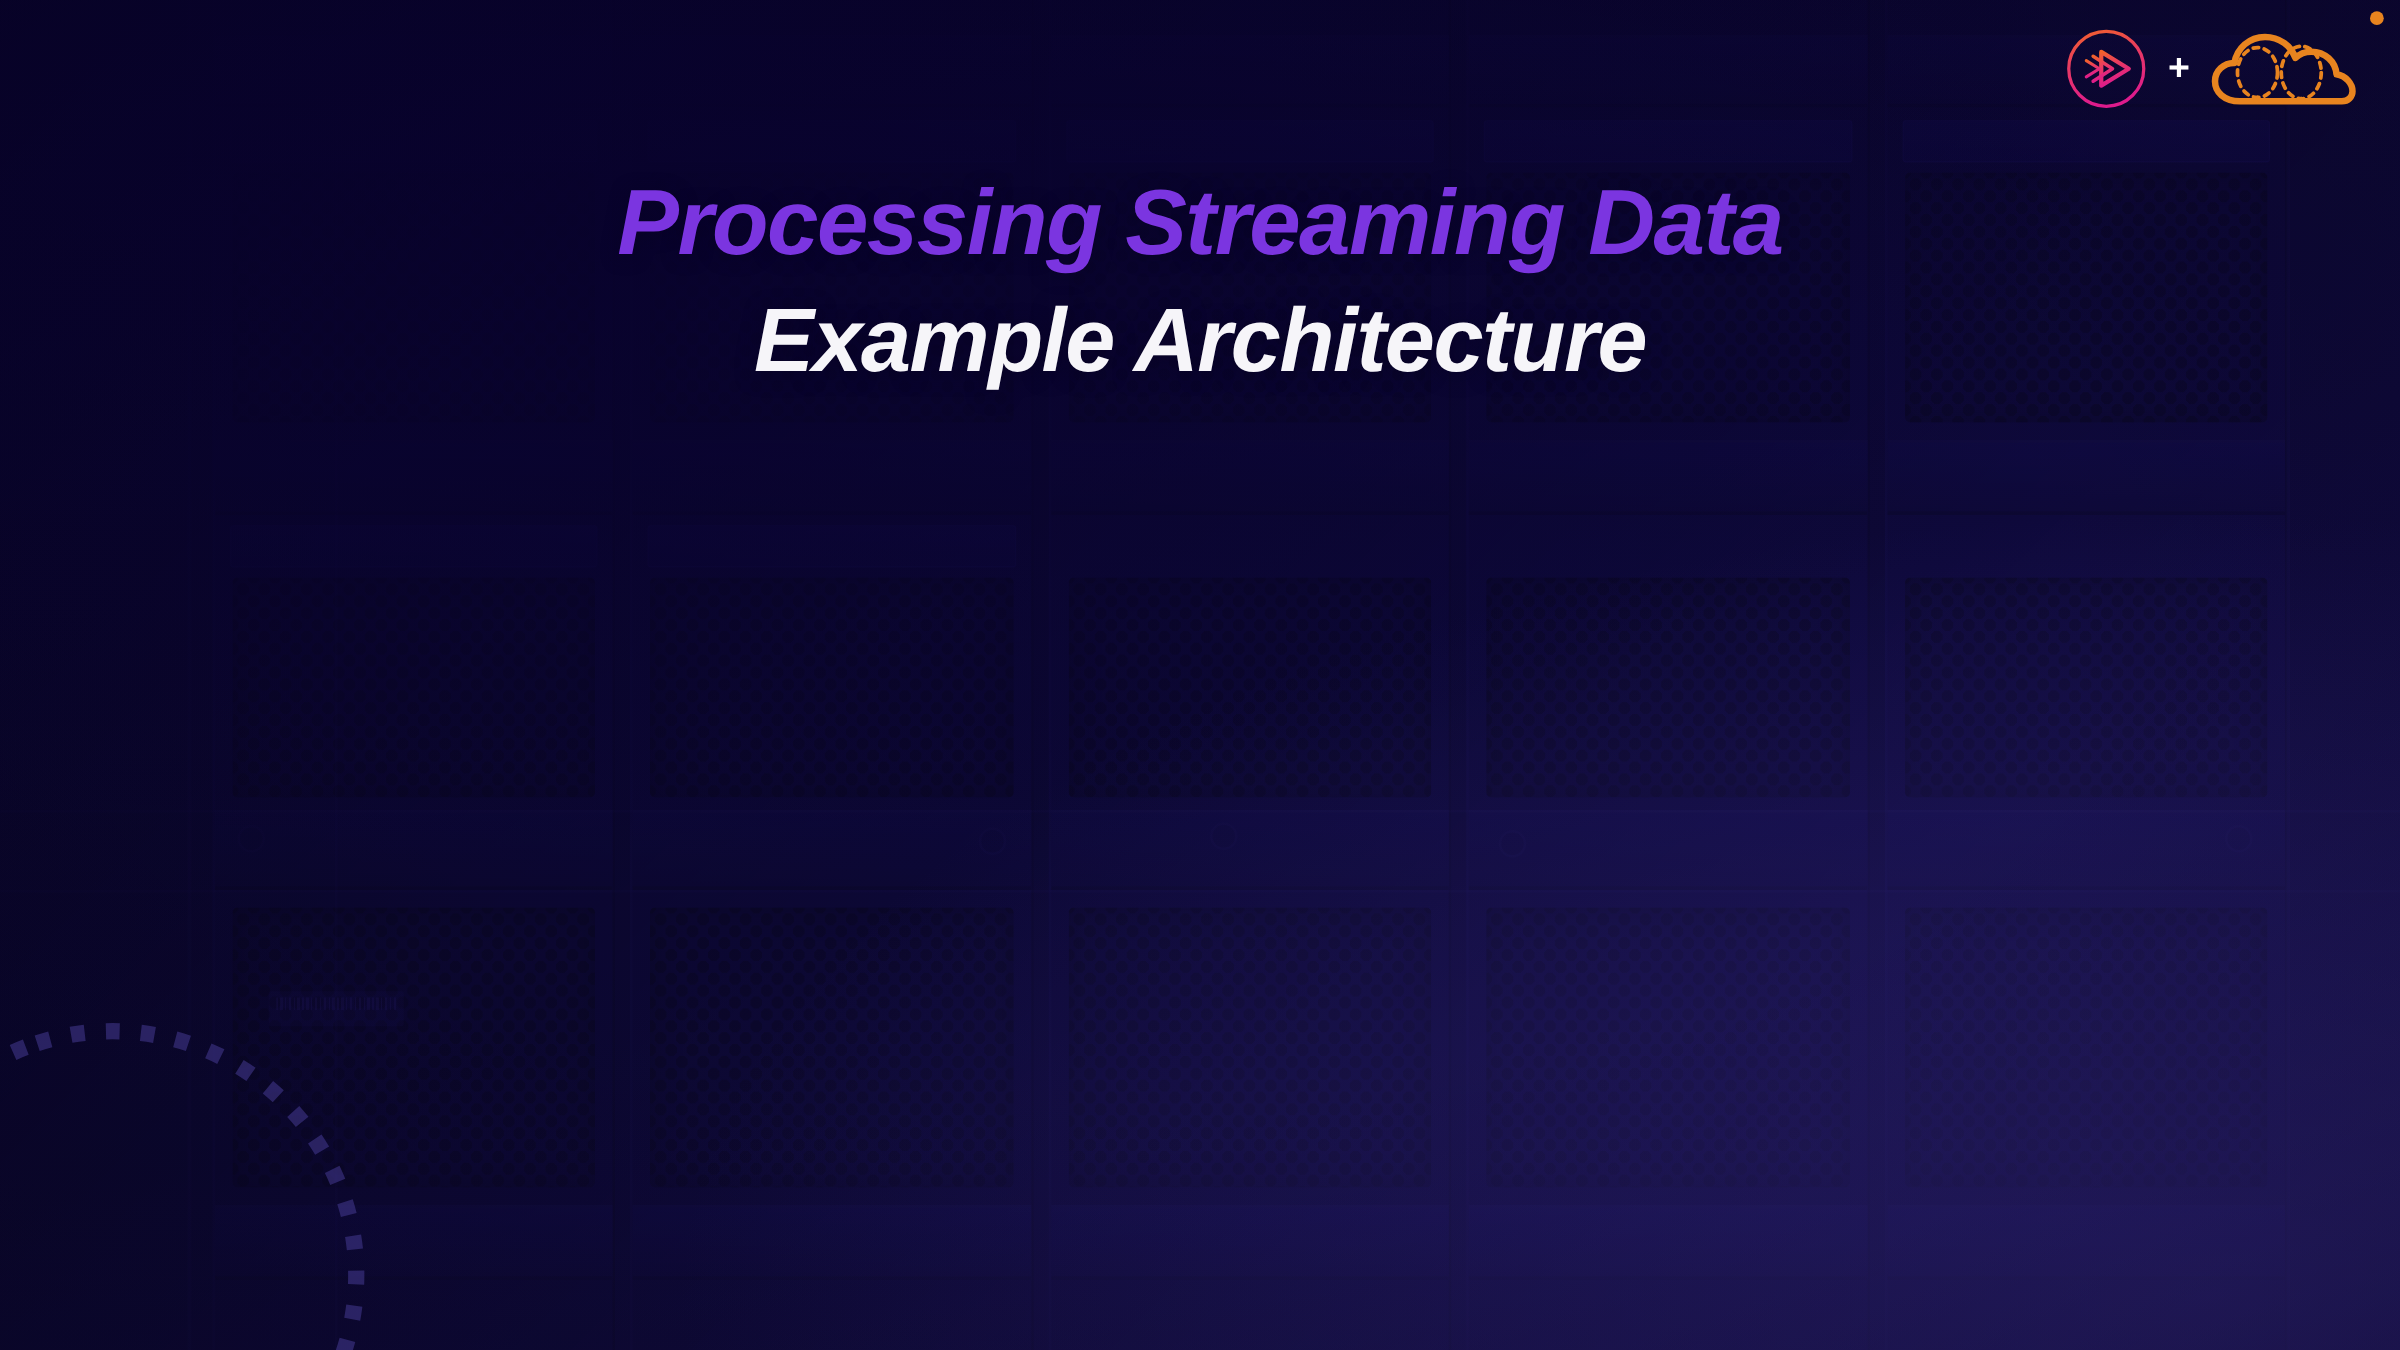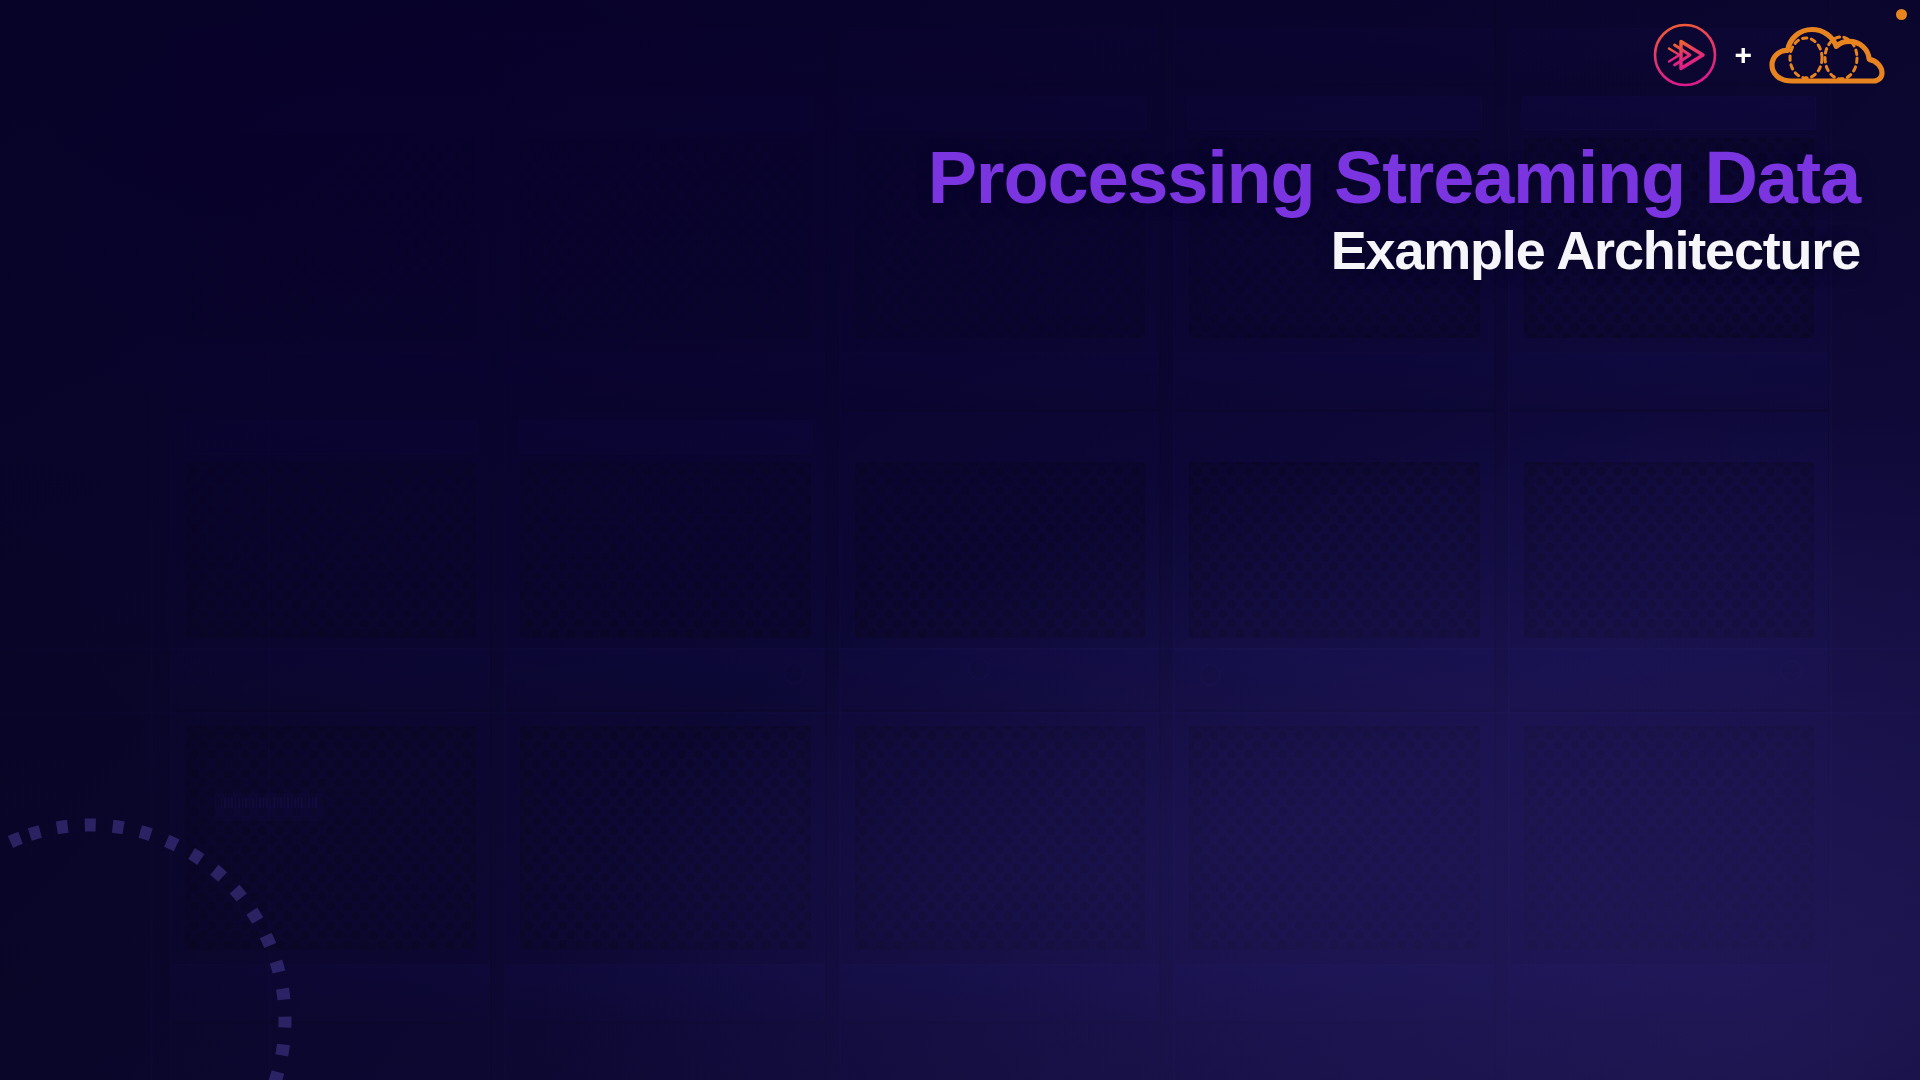--- a/index.html
+++ b/index.html
@@ -170,41 +170,42 @@
     width:11px; height:11px;
     border-radius:50%;
     background:#E8841F;
   }
 
   
   .title-block {
     position:absolute;
     left:0; right:0;
     top:140px;
-    text-align:right;
+    text-align:center;
     padding:0 60px;
     user-select:none;
+    font-style:italic;
   }
   .title-line-1 {
     font-family:"Liberation Sans", sans-serif;
     font-size:74px;
     font-weight:700;
     letter-spacing:-1.2px;
     line-height:1.03;
     color:#7B35E0;
     text-shadow:0 2px 14px rgba(8,2,34,.55);
   }
   .title-line-2 {
     font-family:"Liberation Sans", sans-serif;
-    font-size:54px;
+    font-size:72px;
     font-weight:700;
     letter-spacing:-1.2px;
     line-height:1.04;
     color:#F6F5F9;
-    margin-top:6px;
+    margin-top:20px;
     text-shadow:0 2px 16px rgba(8,2,34,.60);
   }
 </style>
 </head>
 <body>
 
 <div class="slide">
 
   <div class="bg-photo">
 

